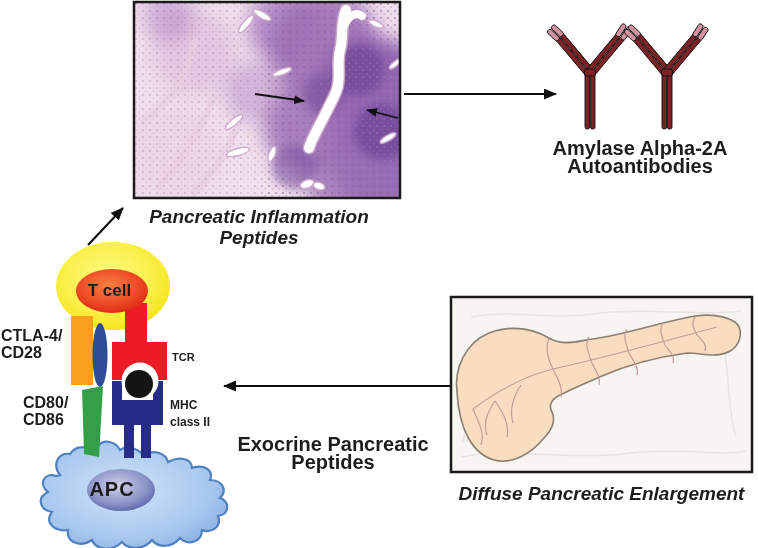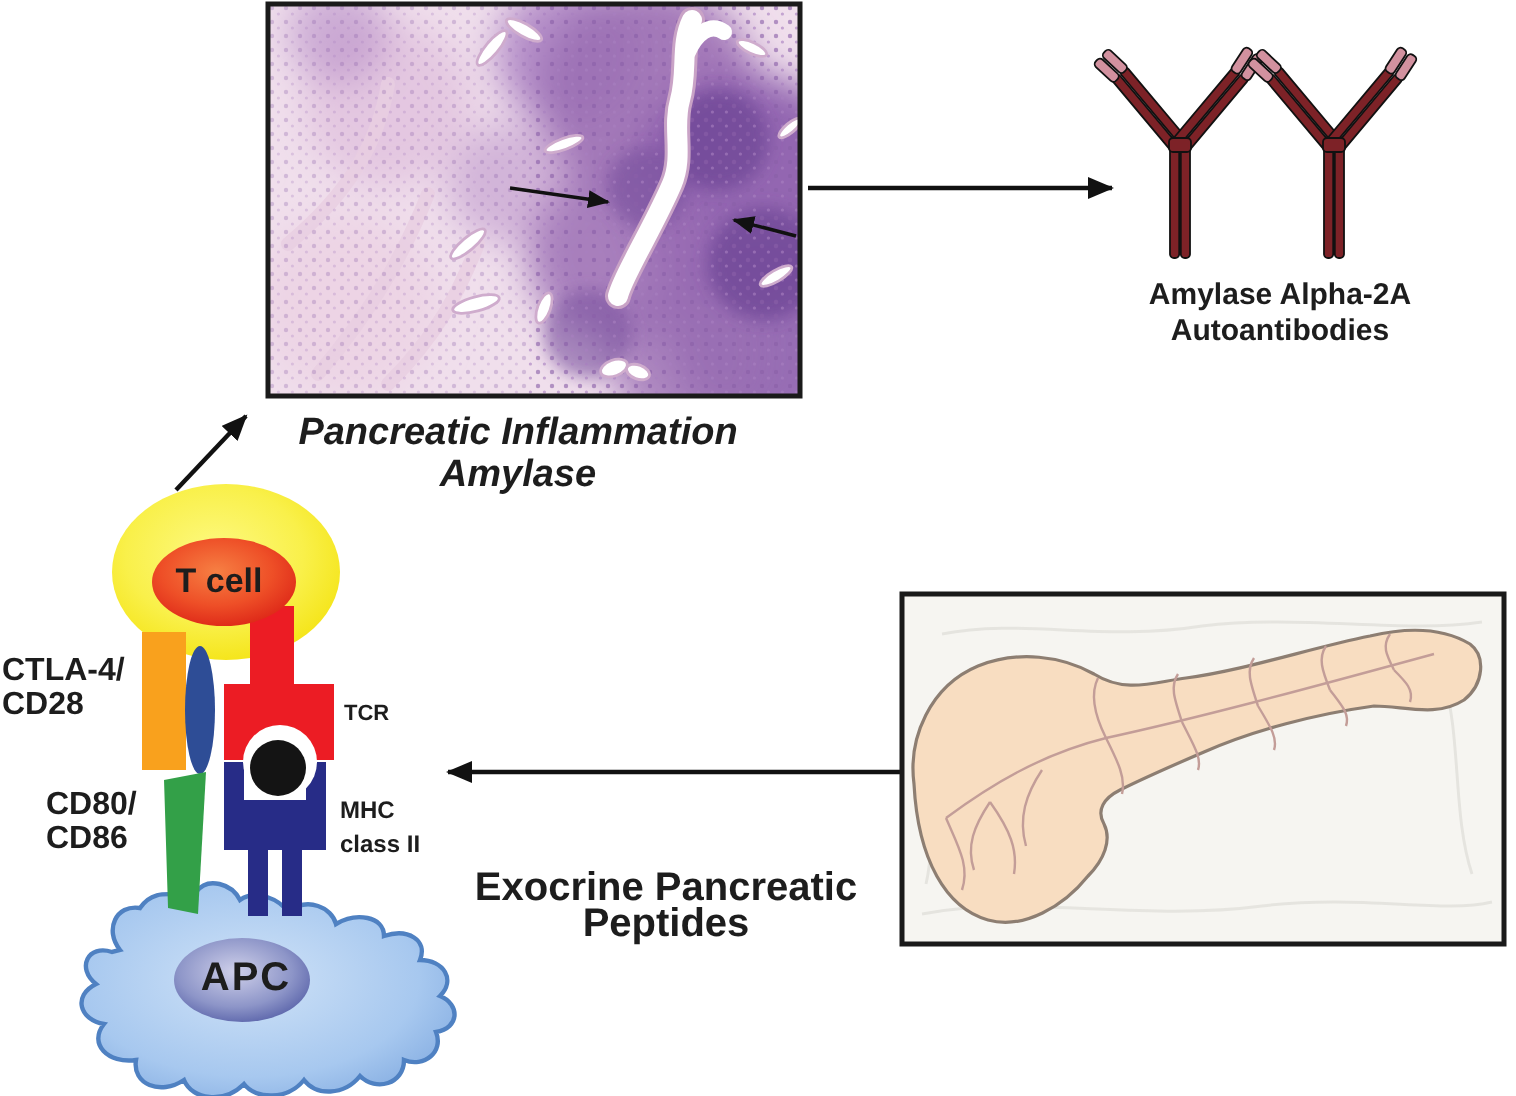--- a/index.html
+++ b/index.html
@@ -6,21 +6,21 @@
   .canvas{
     position:relative;width:758px;height:548px;background:#ffffff;overflow:hidden;
     font-family:"Liberation Sans", sans-serif;
   }
   .art{position:absolute;left:0;top:0;}
   .lbl{
     position:absolute;font-weight:bold;color:#1d1d1d;white-space:nowrap;
   }
   .center{text-align:center;white-space:normal;}
   .cap{font-size:19px;line-height:21px;font-style:italic;}
-  .cap-ab{font-size:15px;line-height:18px;}
+  .cap-ab{font-size:20px;line-height:18px;}
   .exo{font-size:20px;line-height:18px;margin-top:41px;}
   .recline{font-size:16px;line-height:17px;}
   .tcell-lbl{font-size:17px;}
   .apc-lbl{font-size:20px;letter-spacing:1px;}
   .mhc-sub{font-size:12px;text-align:right;}
 </style>
 </head>
 <body>
 
 <div class="canvas">
@@ -199,21 +199,21 @@
       <path d="M 44,104 C 36,116 32,126 36,138"></path>
       <path d="M 44,104 C 54,118 58,128 56,140"></path>
       <path d="M 70,88 C 62,100 58,112 62,126"></path>
       <path d="M 22,112 C 28,126 34,136 30,148"></path>
     </g>
   </g>
 </svg>
 
 <div class="lbl cap center" style="left:137px;top:206px;width:244px;">
   <div>Pancreatic Inflammation</div>
-  <div>Amylase</div>
+  <div>Peptides</div>
 </div>
 
 <div class="lbl cap-ab center" style="left:540px;top:139px;width:200px;">
   <div>Amylase Alpha-2A</div>
   <div>Autoantibodies</div>
 </div>
 
 <div class="lbl recline" style="left:1px;top:327px;">
   <div>CTLA-4/</div>
   <div>CD28</div>
@@ -224,18 +224,19 @@
   <div>CD86</div>
 </div>
 
 <div class="lbl" style="left:172px;top:351px;font-size:11px;">TCR</div>
 
 <div class="lbl" style="left:170px;top:398px;font-size:12px;">MHC</div>
 <div class="lbl mhc-sub" style="left:170px;top:415px;">class II</div>
 
 <div class="lbl tcell-lbl center" style="left:73px;top:281px;width:73px;">T cell</div>
 
-<div class="lbl apc-lbl center" style="left:83px;top:478px;width:80px;text-align:center;">APC</div>
+<div class="lbl apc-lbl center" style="left:72px;top:478px;width:80px;text-align:center;">APC</div>
 
 <div class="lbl exo center" style="left:212px;top:394px;width:242px;">Exocrine Pancreatic Peptides</div>
 
+<div class="lbl cap center" style="left:451px;top:483px;width:301px;">Diffuse Pancreatic Enlargement</div>
 
 </div>
 
 </body></html>

